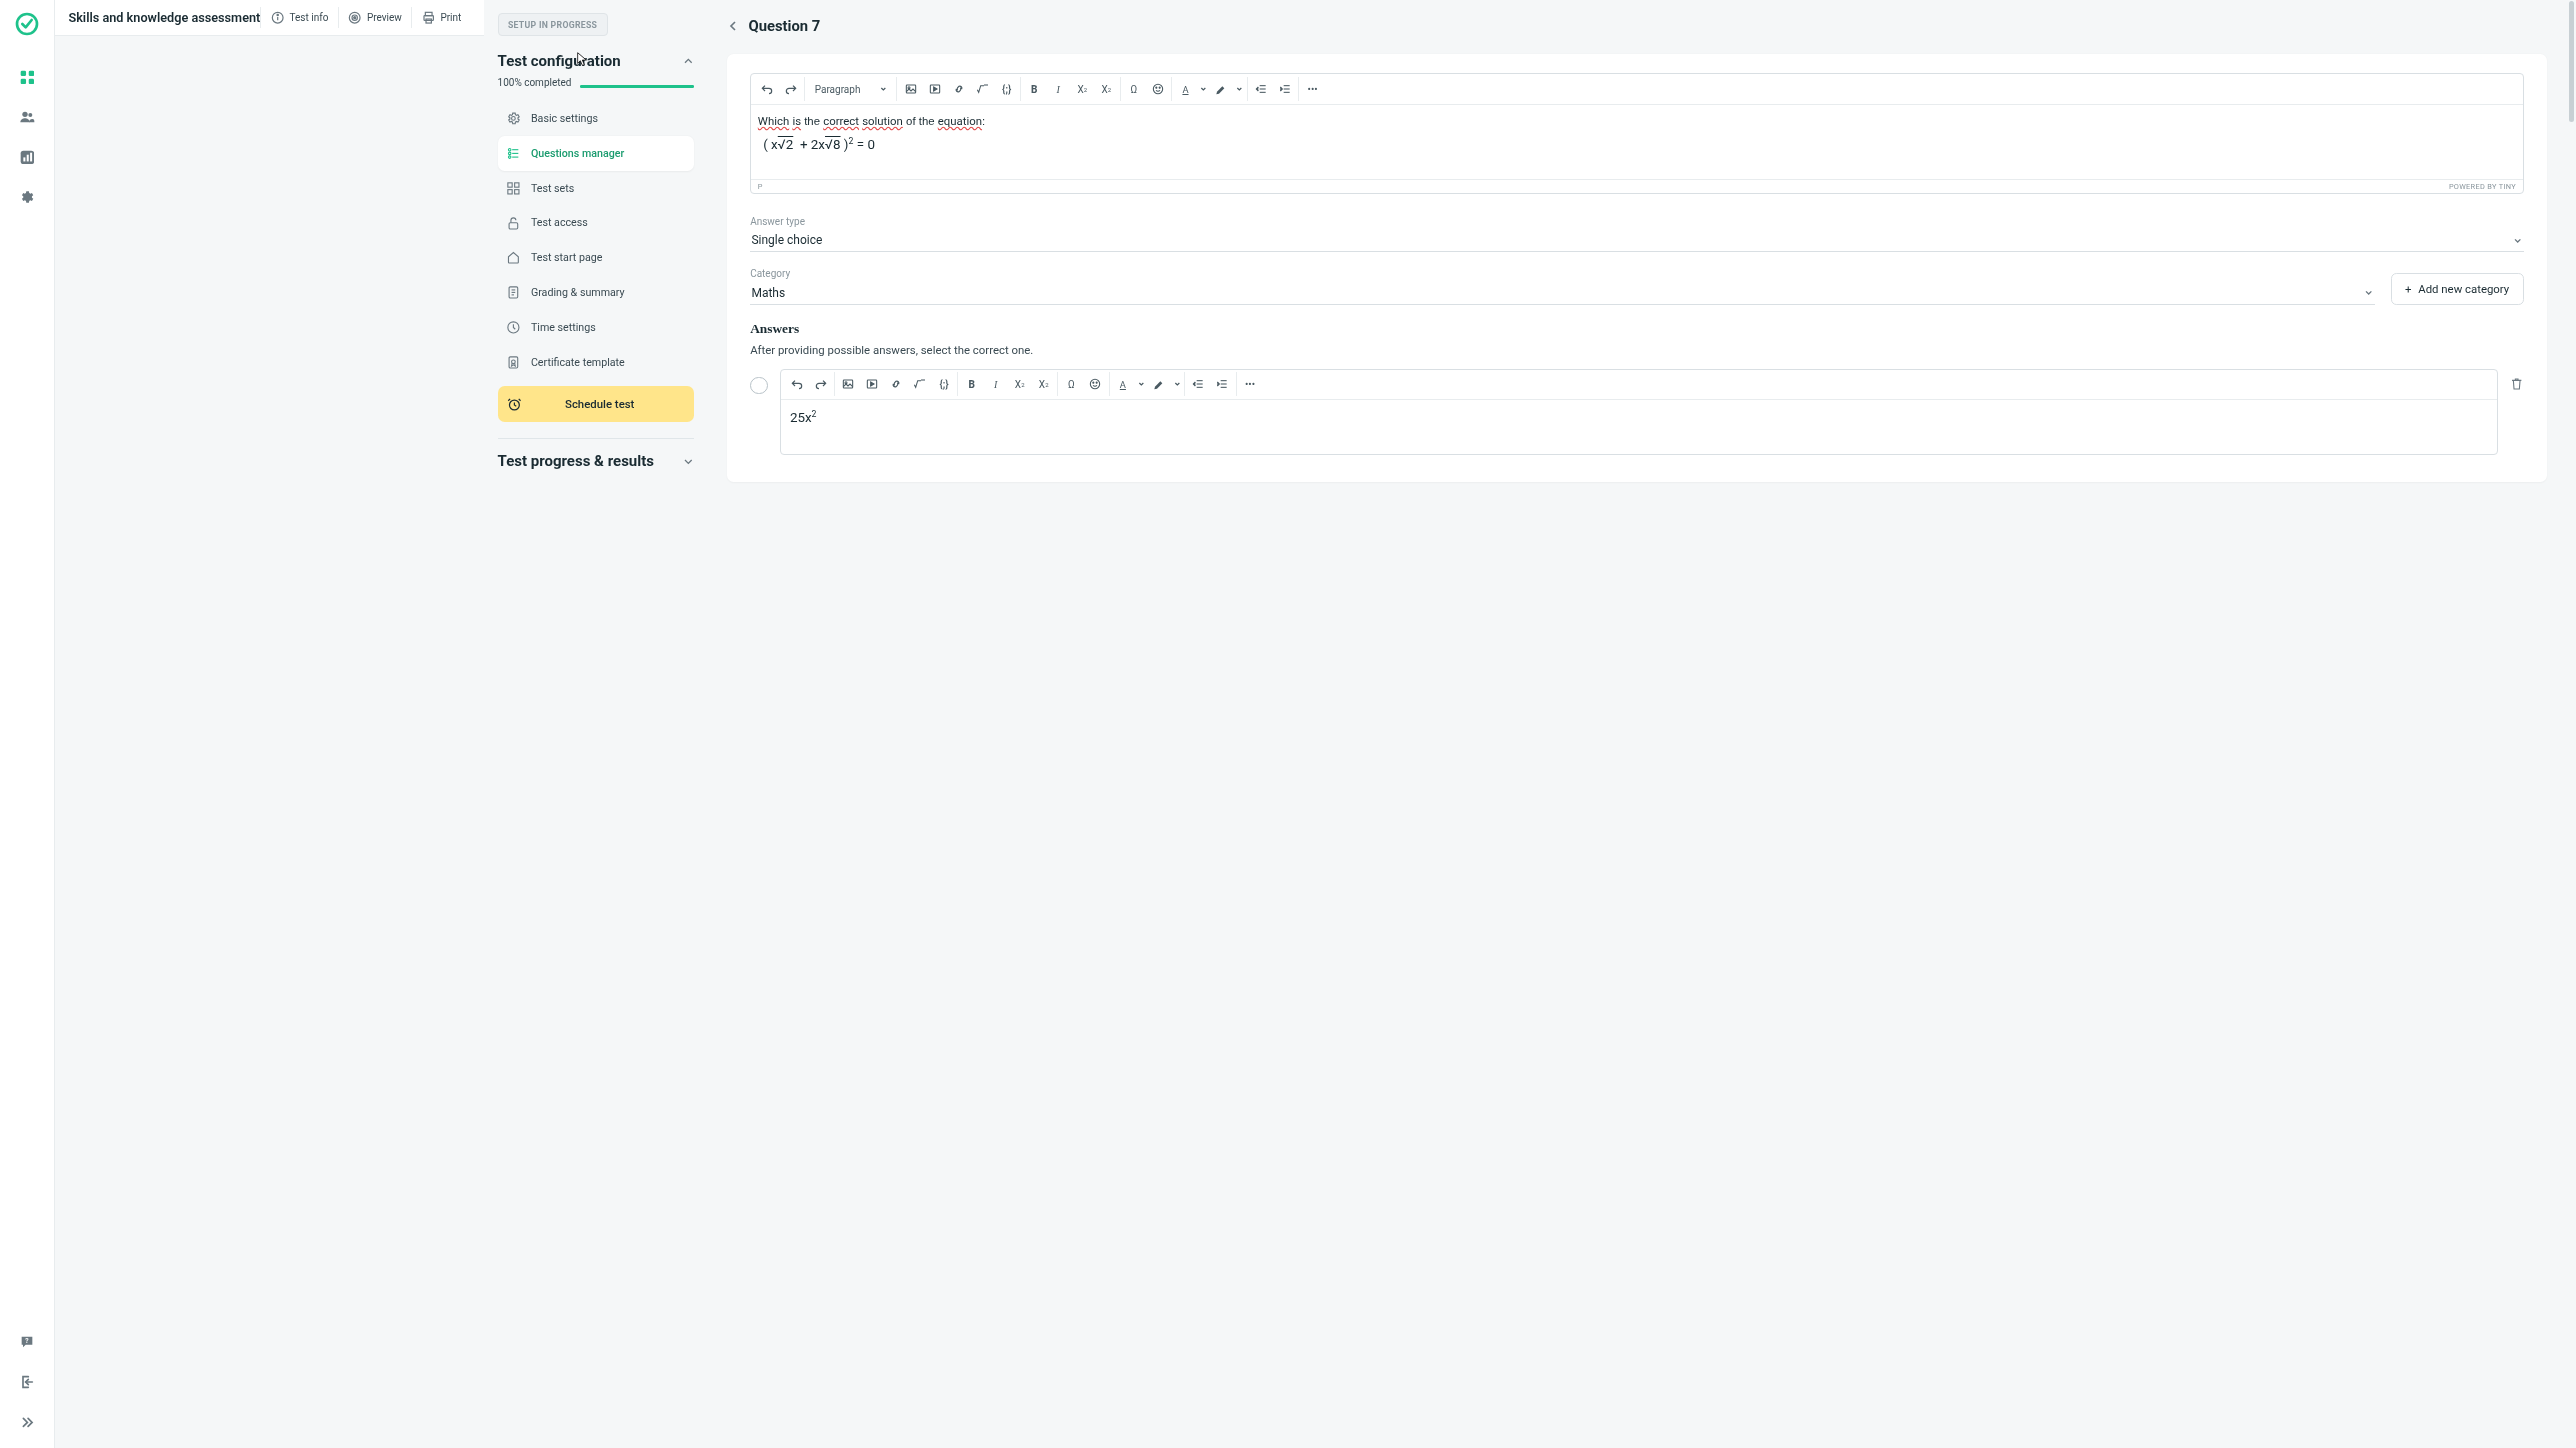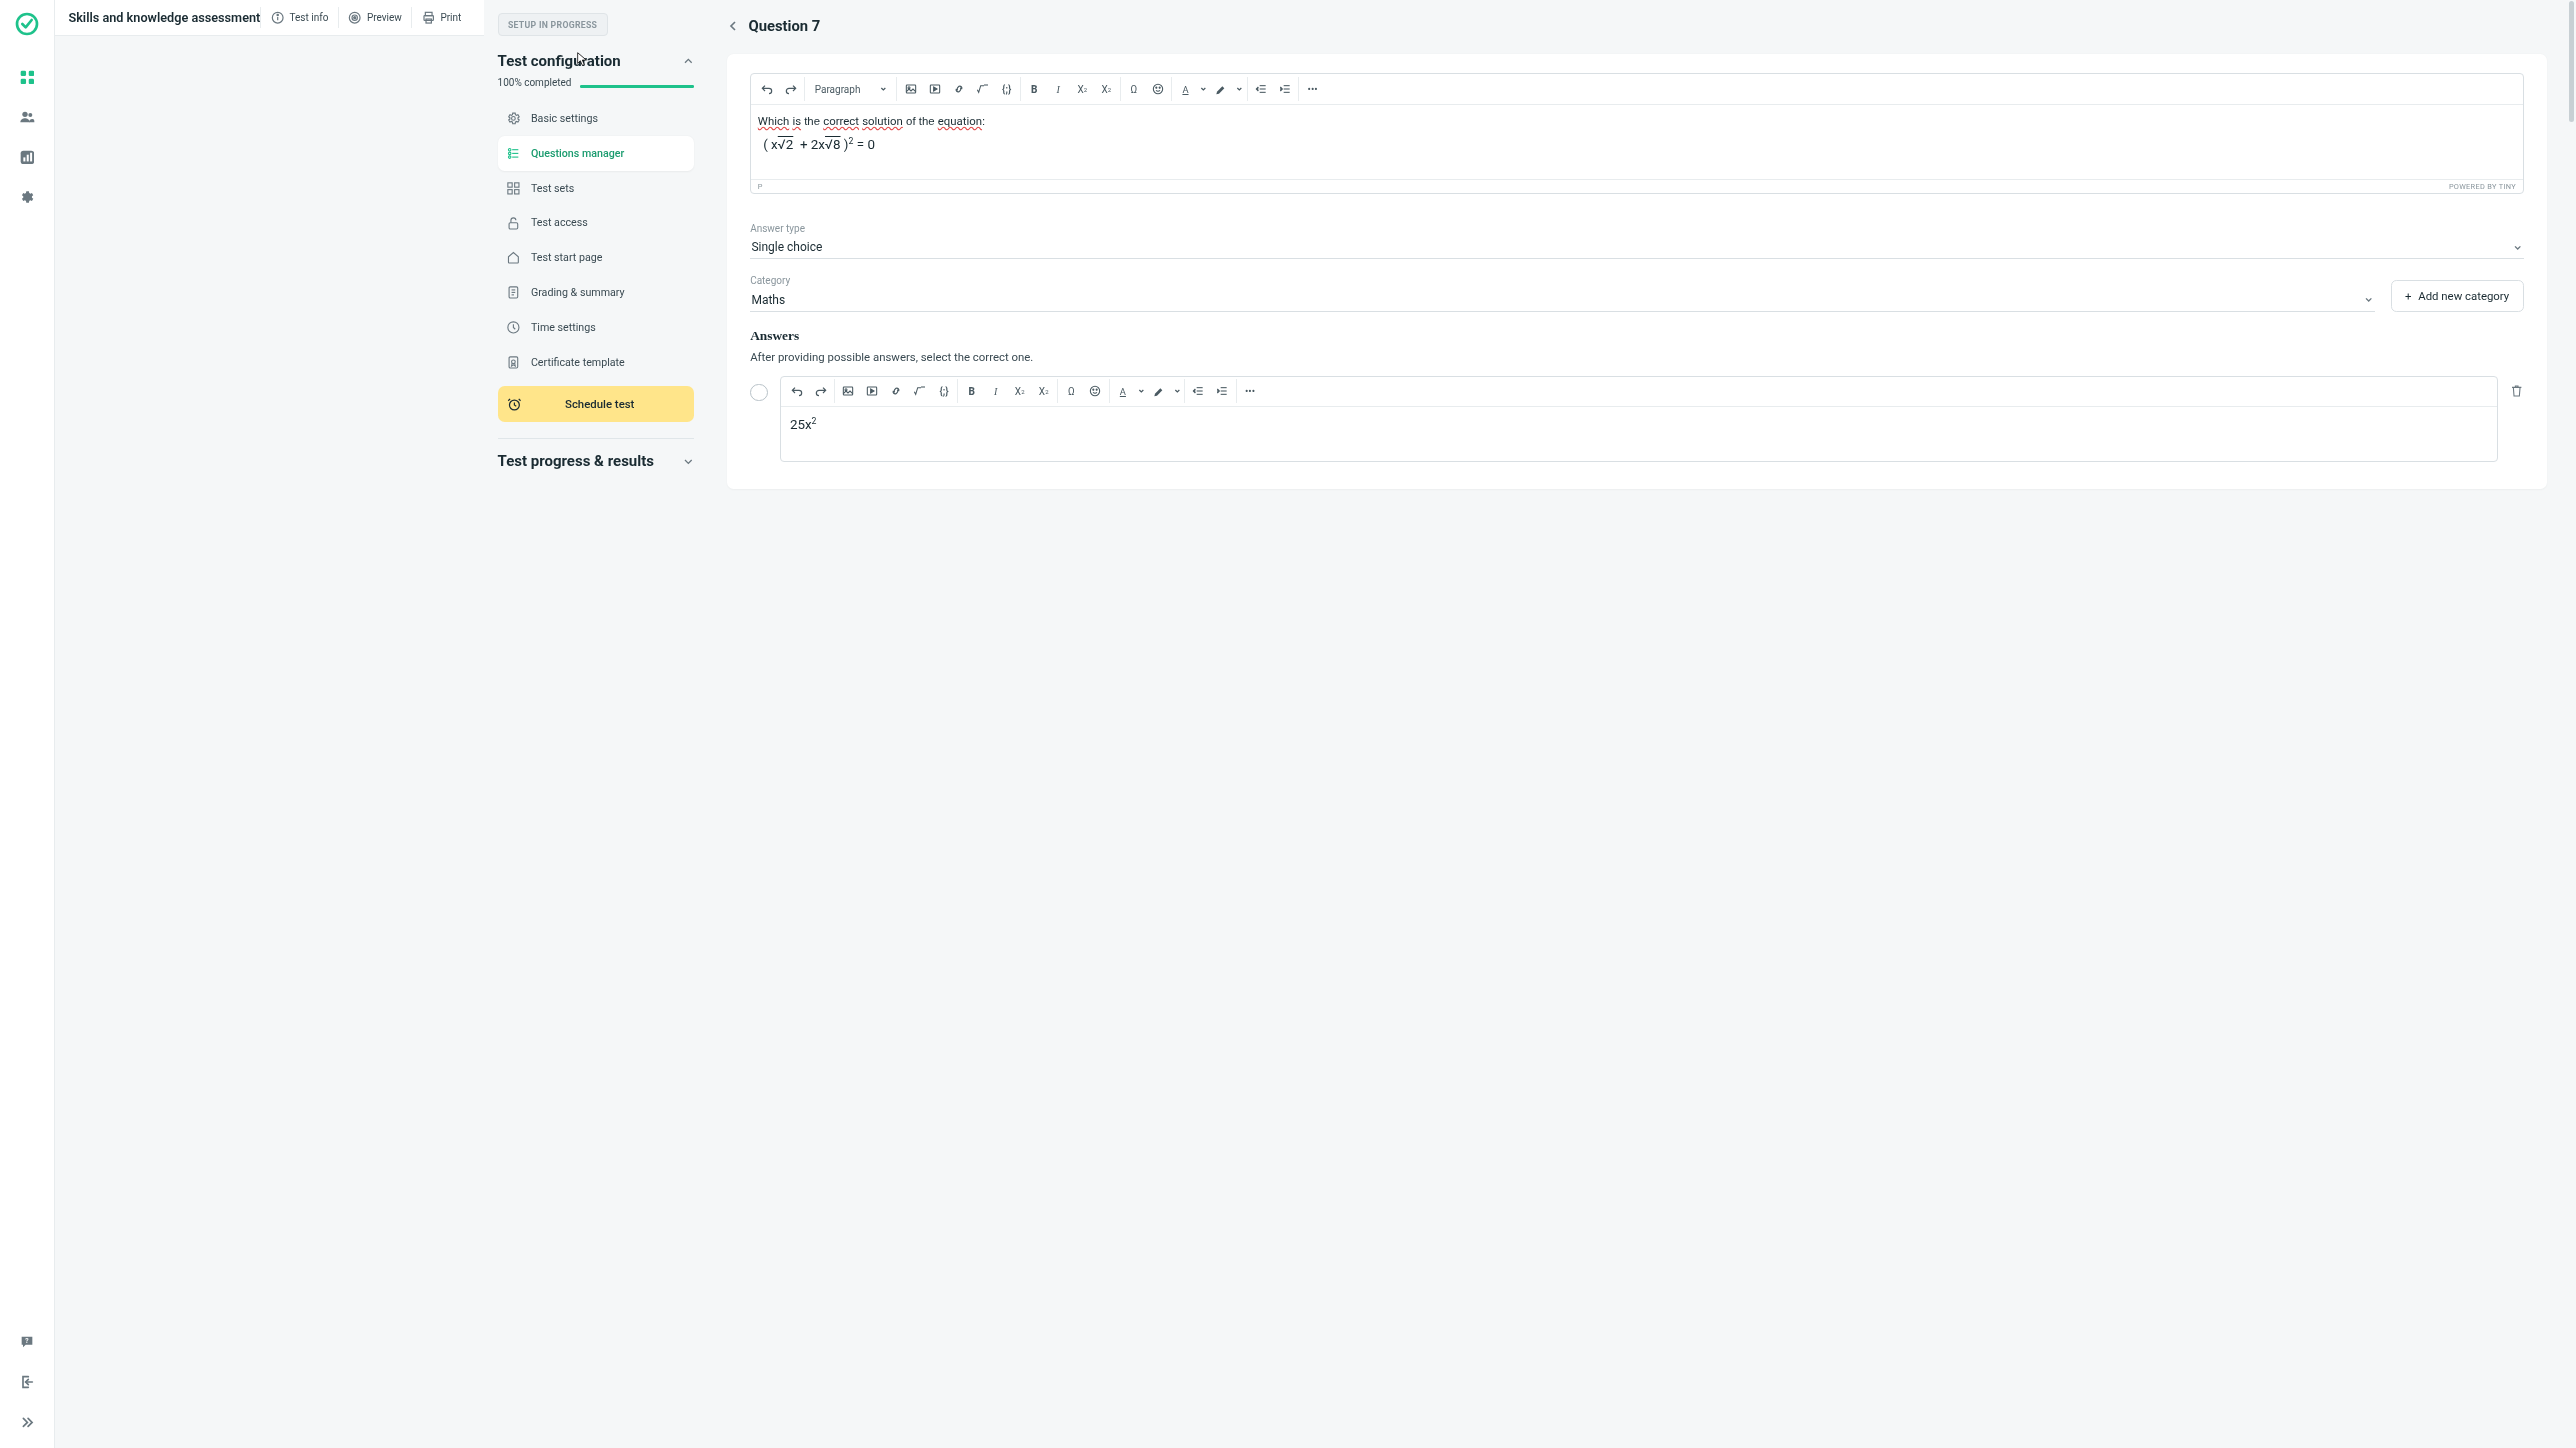--- a/index.html
+++ b/index.html
@@ -29,21 +29,21 @@
 .nav-item .icon { width: 16px; height: 16px; color: #6b7880; display: flex; align-items: center; justify-content: center; }
 .nav-item.active .icon { color: #1ec28b; }
 .schedule-btn { display: flex; align-items: center; gap: 9.4px; background: #ffe58a; color: #1a2b32; font-size: 11.4px; font-weight: 500; padding: 10.7px 9.4px; border-radius: 6.7px; margin-top: 6.7px; margin-bottom: 16px; cursor: pointer; justify-content: flex-end; }
 .schedule-btn span.label { flex: 1; text-align: center; margin-left: -16px; }
 .divider { height: 0.7px; background: #e0e6e9; margin-bottom: 13.4px; }
 .content { flex: 1; padding: 17.4px 20px; overflow-y: auto; }
 .q-header { display: flex; align-items: center; gap: 9.4px; margin-bottom: 19px; }
 .q-header .back { color: #6b7880; cursor: pointer; }
 .q-title { font-size: 14.8px; font-weight: 700; color: #1a2b32; }
 .card { background: #fff; border-radius: 6.7px; padding: 19px 23px 27px; box-shadow: 0 0.7px 2px rgba(0,0,0,0.04); }
-.editor { border: 0.7px solid #d9dfe3; border-radius: 4px; margin-bottom: 29px; }
+.editor { border: 0.7px solid #d9dfe3; border-radius: 4px; margin-bottom: 22px; }
 .toolbar { display: flex; align-items: center; border-bottom: 0.7px solid #e8ecee; padding: 2.7px; flex-wrap: wrap; }
 .tb-group { display: flex; align-items: center; border-right: 0.7px solid #e8ecee; padding: 0 1.3px; }
 .tb-group:last-child { border-right: none; }
 .tb-btn { width: 24px; height: 24px; display: flex; align-items: center; justify-content: center; color: #4a5a62; border-radius: 2.7px; cursor: pointer; font-size: 10px; }
 .tb-select { display: flex; align-items: center; gap: 20px; padding: 0 8px; height: 24px; color: #4a5a62; font-size: 10px; cursor: pointer; }
 .editor-body { padding: 9.4px 6.7px 20px; font-size: 11.4px; color: #1a2b32; font-family: "Times New Roman", serif; min-height: 74px; }
 .editor-body .q-text { font-family: -apple-system, sans-serif; margin-bottom: 8px; }
 .squiggle { text-decoration: underline wavy #e24545; text-decoration-skip-ink: none; }
 .math { font-size: 13.4px; padding-left: 5.4px; }
 .math .sqrt { text-decoration: overline; }

